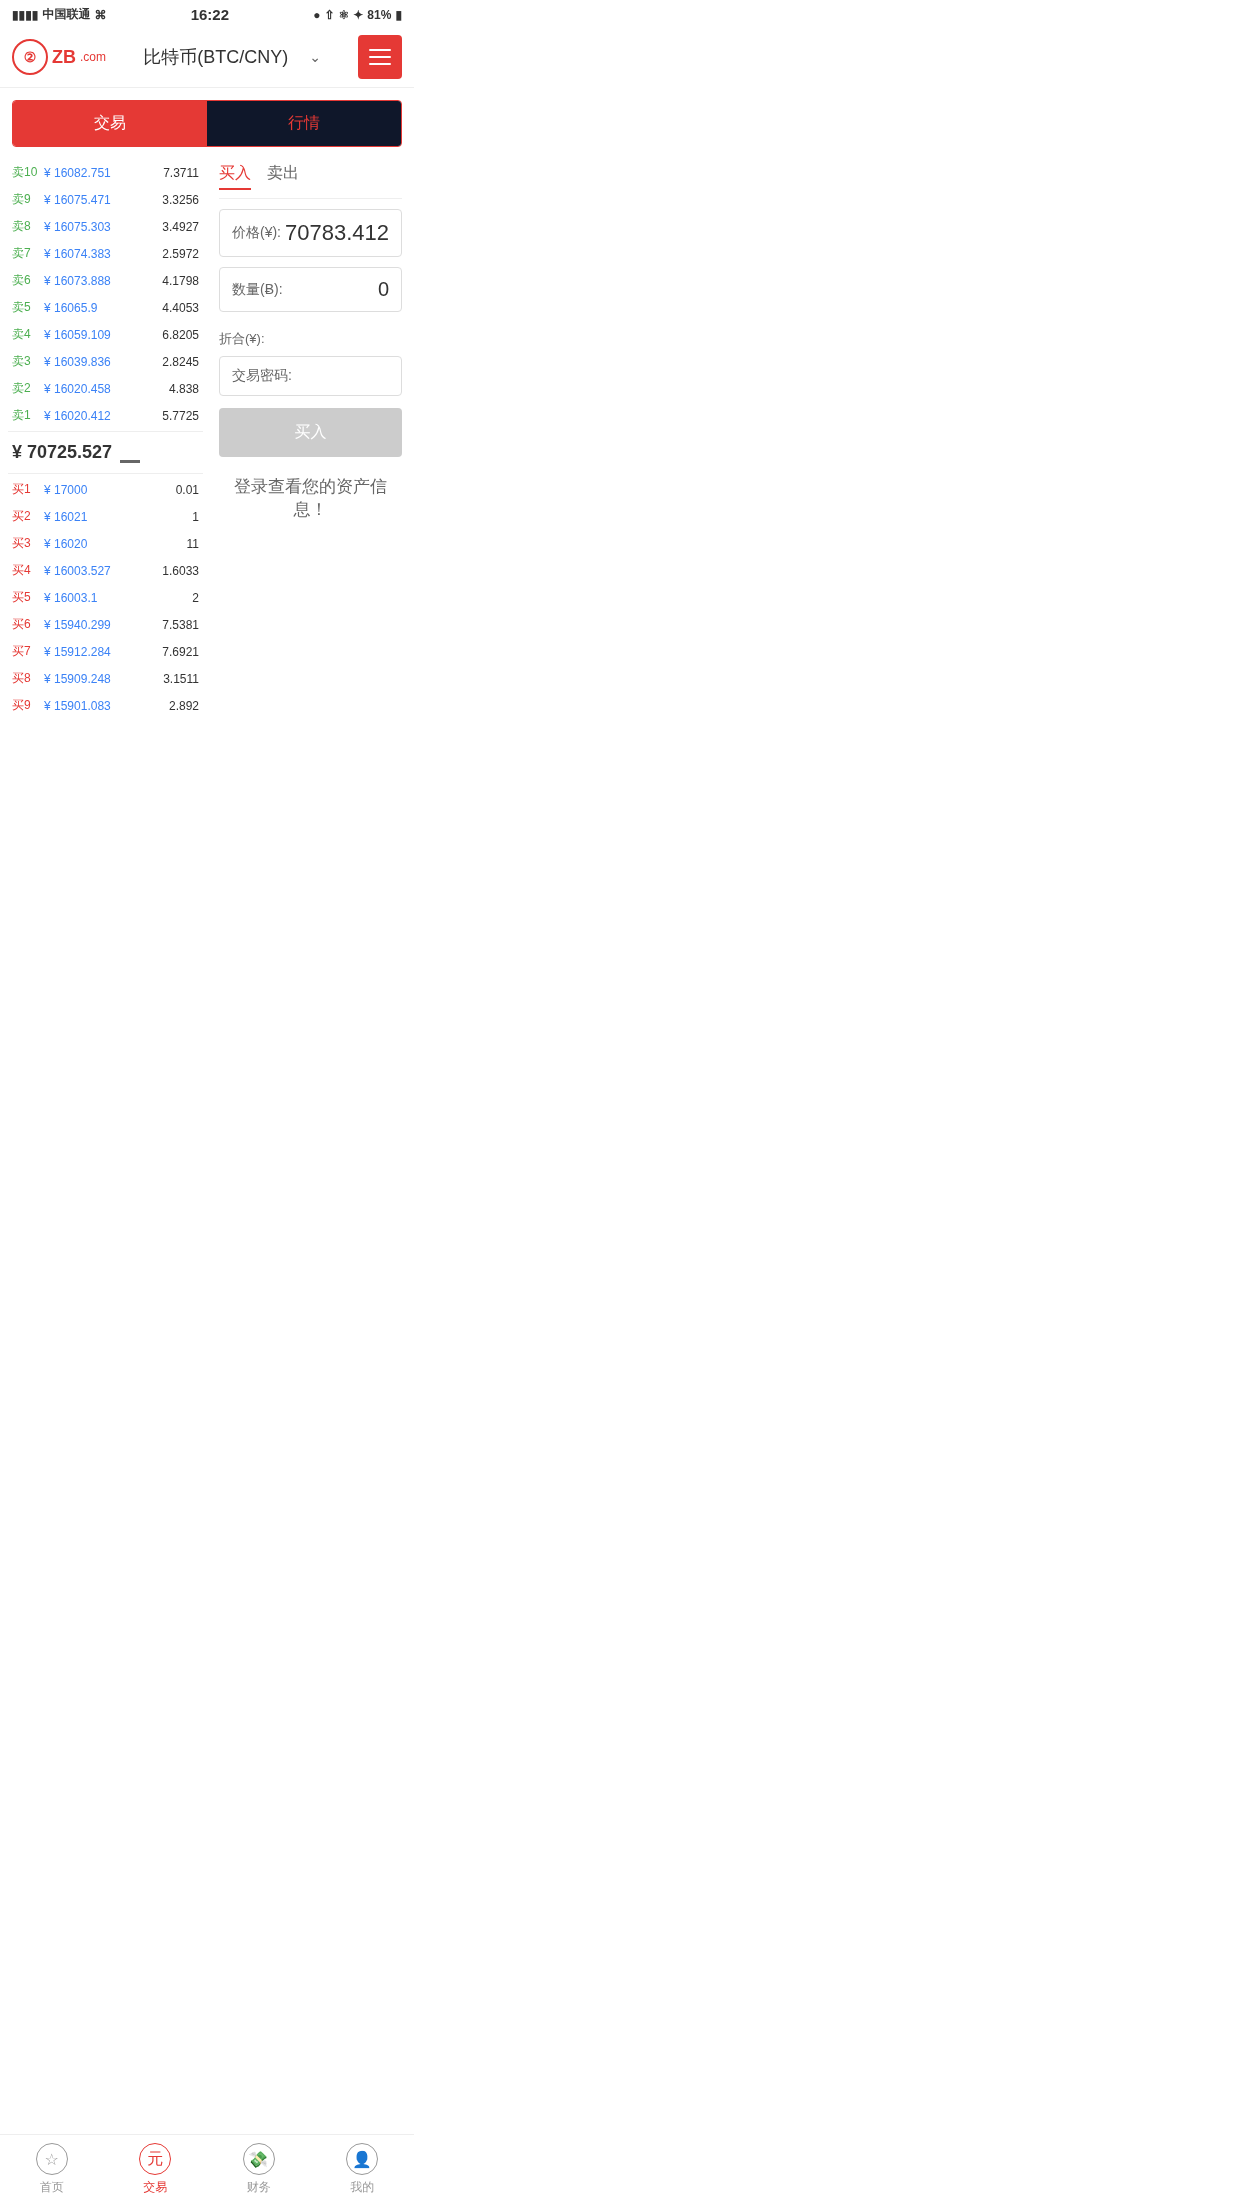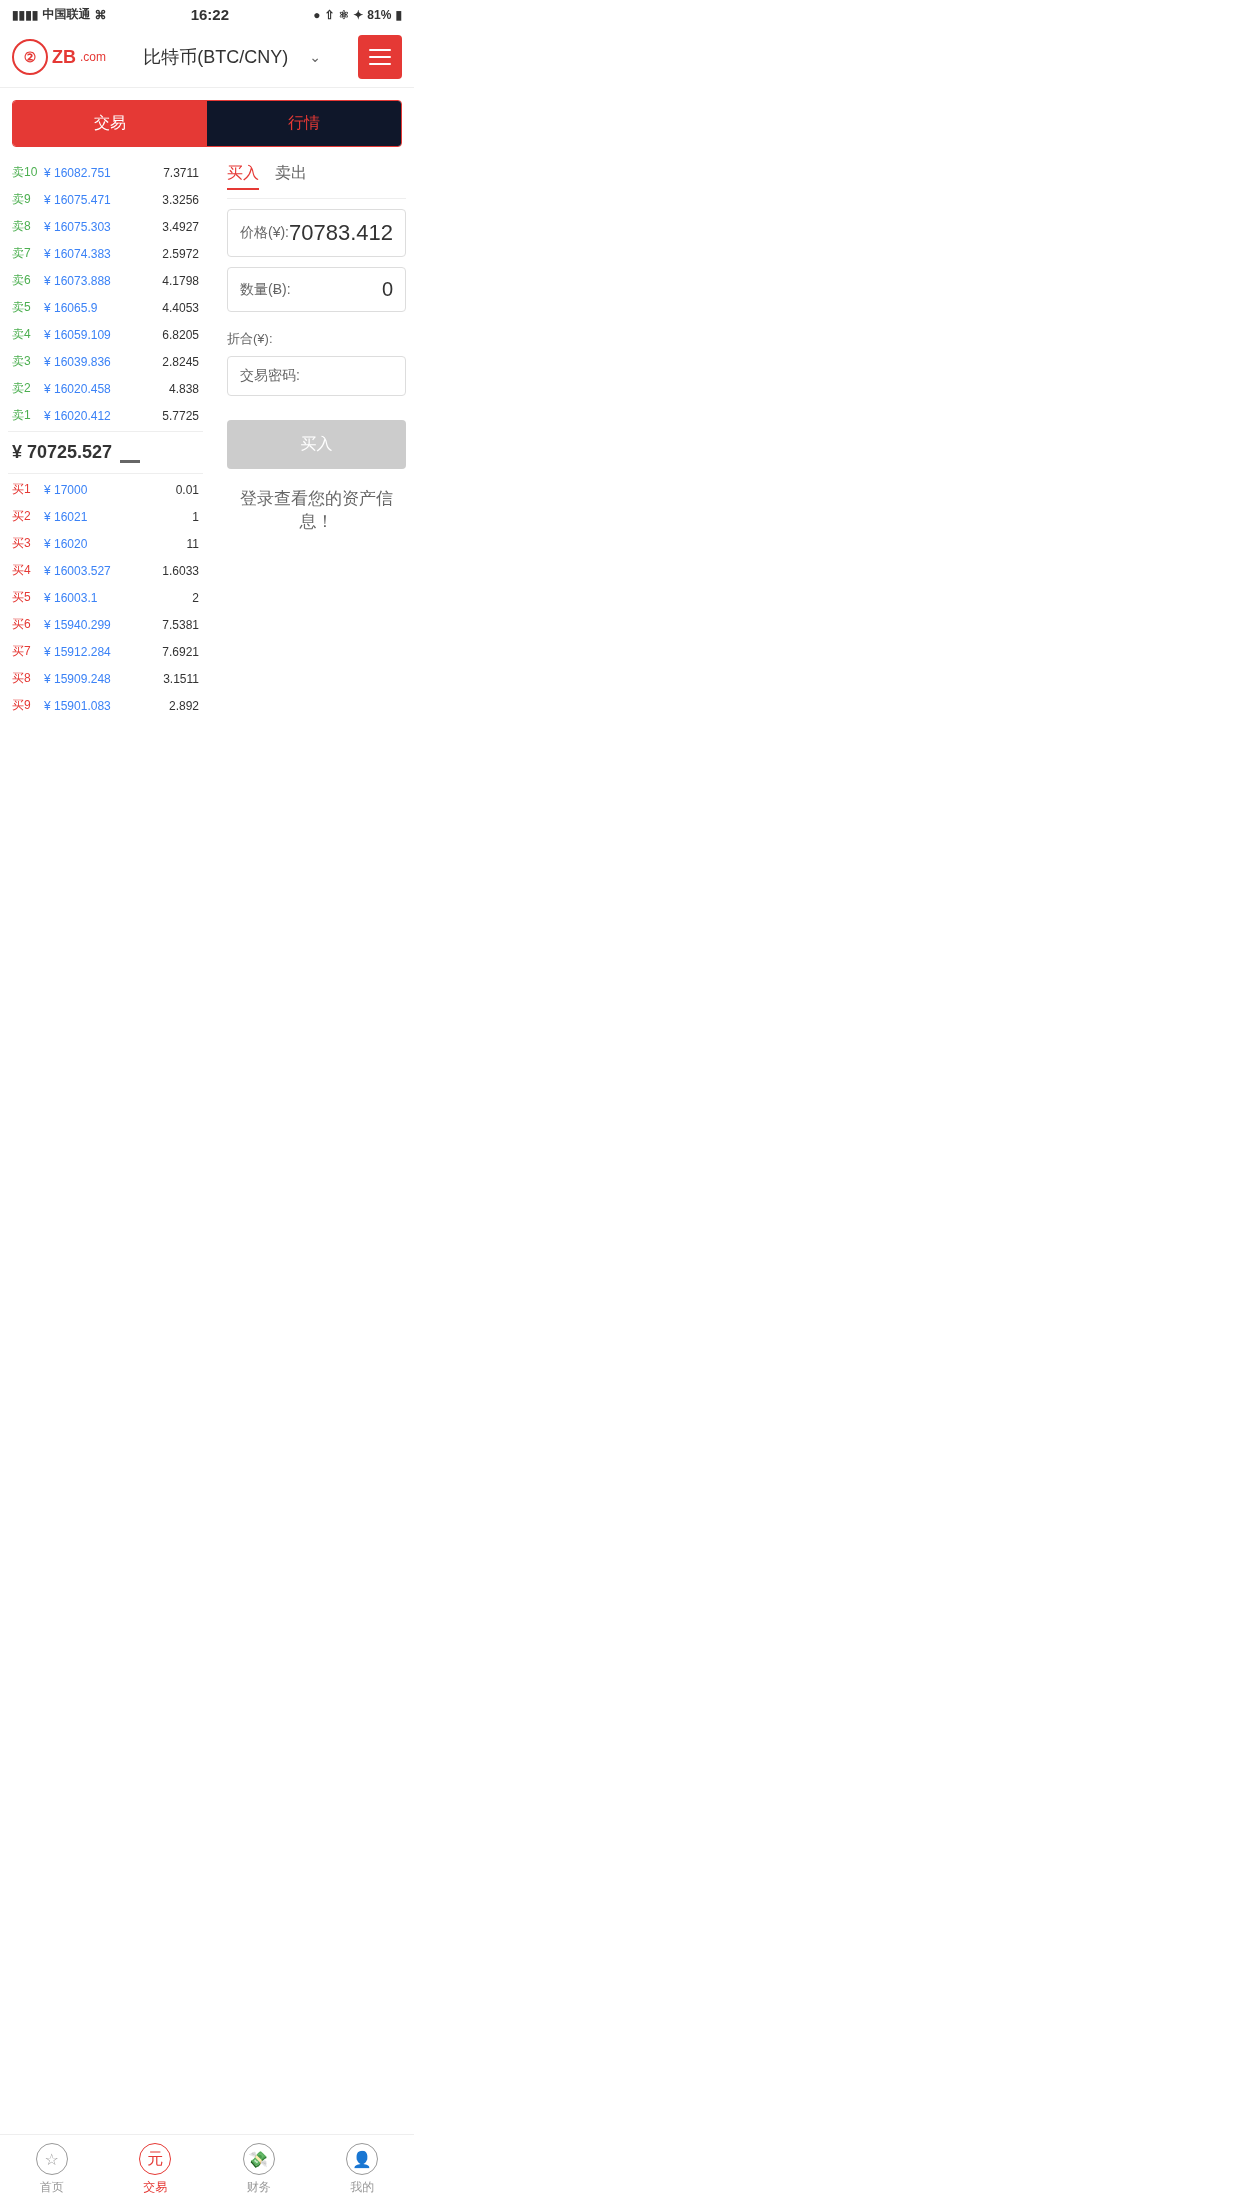--- a/index.html
+++ b/index.html
@@ -87,21 +87,21 @@
     }
     .tab-item.inactive {
       background: #0f172a;
       color: #e53935;
     }
 
     
     .main-content {
       display: flex;
       padding: 0 8px;
-      gap: 20px;
+      gap: 12px;
     }
 
     
     .order-book {
       flex: 0 0 195px;
       font-size: 12px;
     }
     .order-book-row {
       display: flex;
       justify-content: space-between;
@@ -176,21 +176,21 @@
       font-size: 13px;
       color: #666;
     }
 
     .password-field {
       border: 1px solid #ddd;
       border-radius: 4px;
       padding: 10px 12px;
       font-size: 14px;
       color: #666;
-      margin-bottom: 24px;
+      margin-bottom: 12px;
     }
 
     .buy-btn {
       width: 100%;
       padding: 14px;
       background: #ccc;
       border: none;
       border-radius: 4px;
       font-size: 16px;
       color: #fff;

